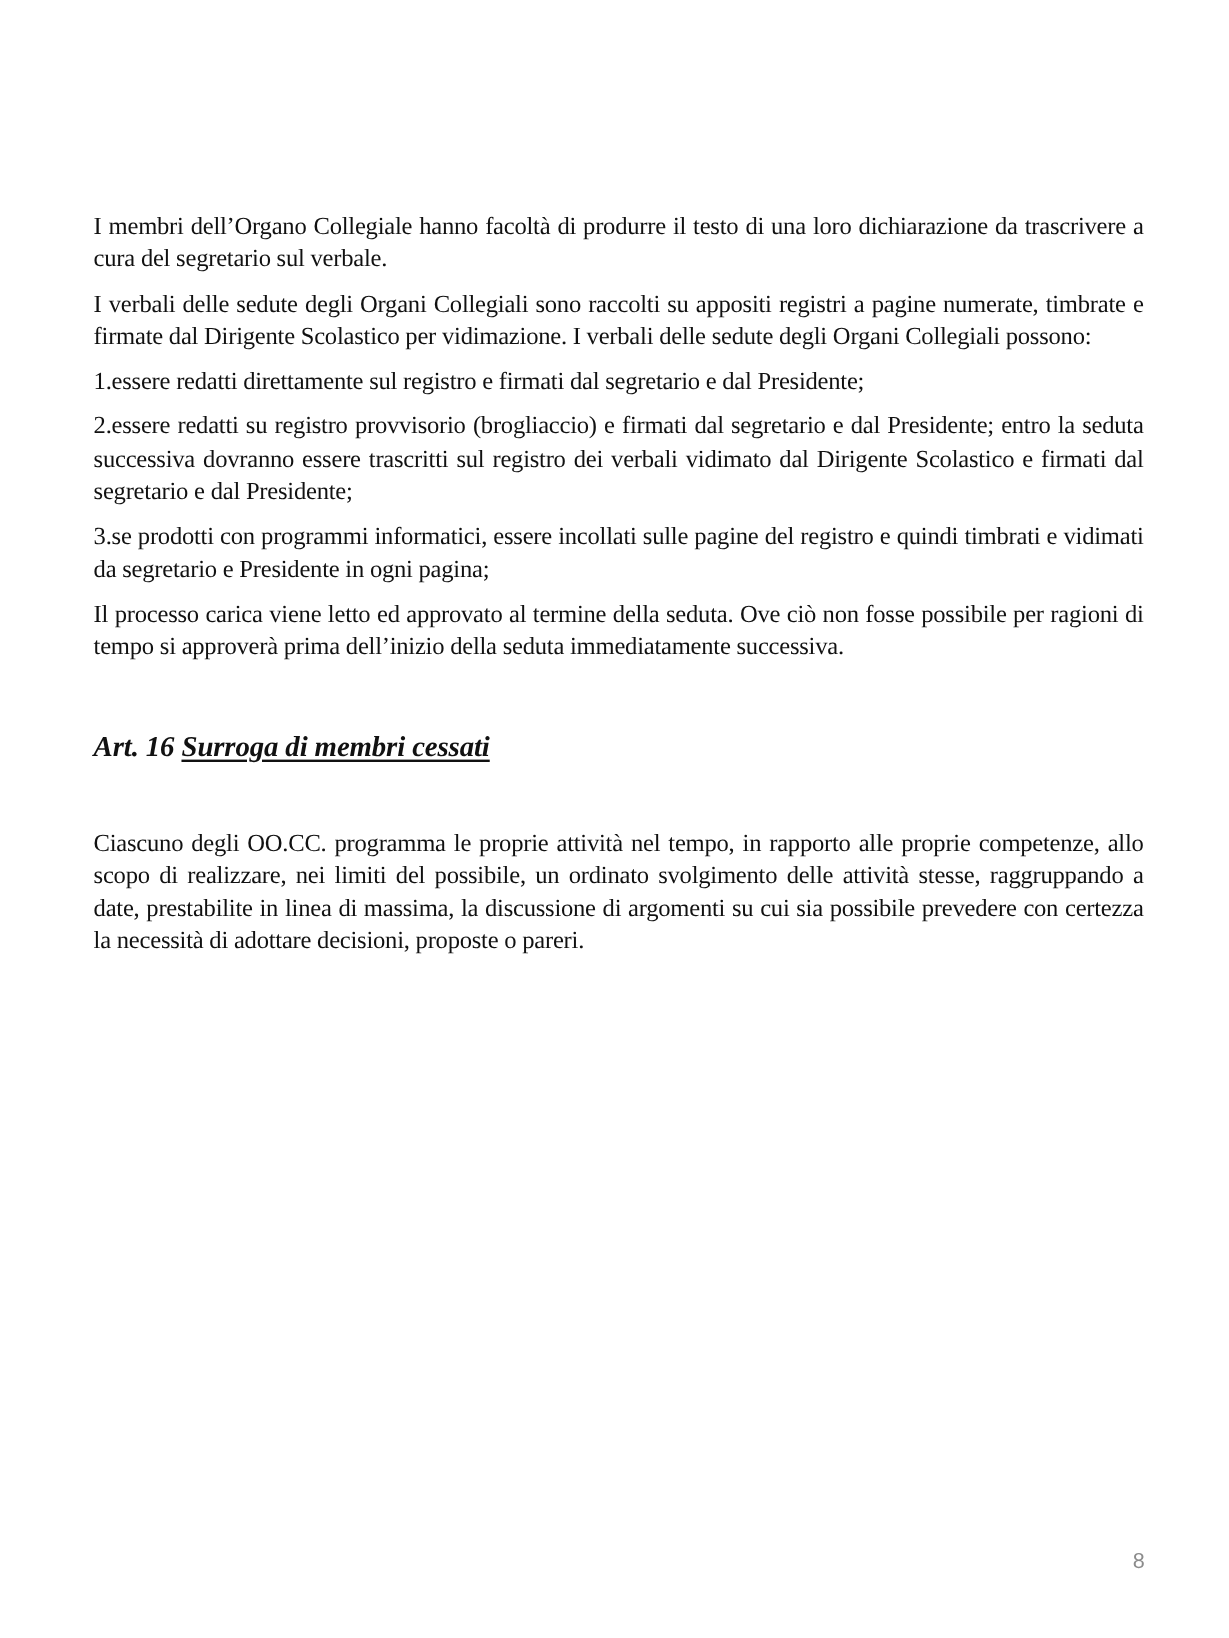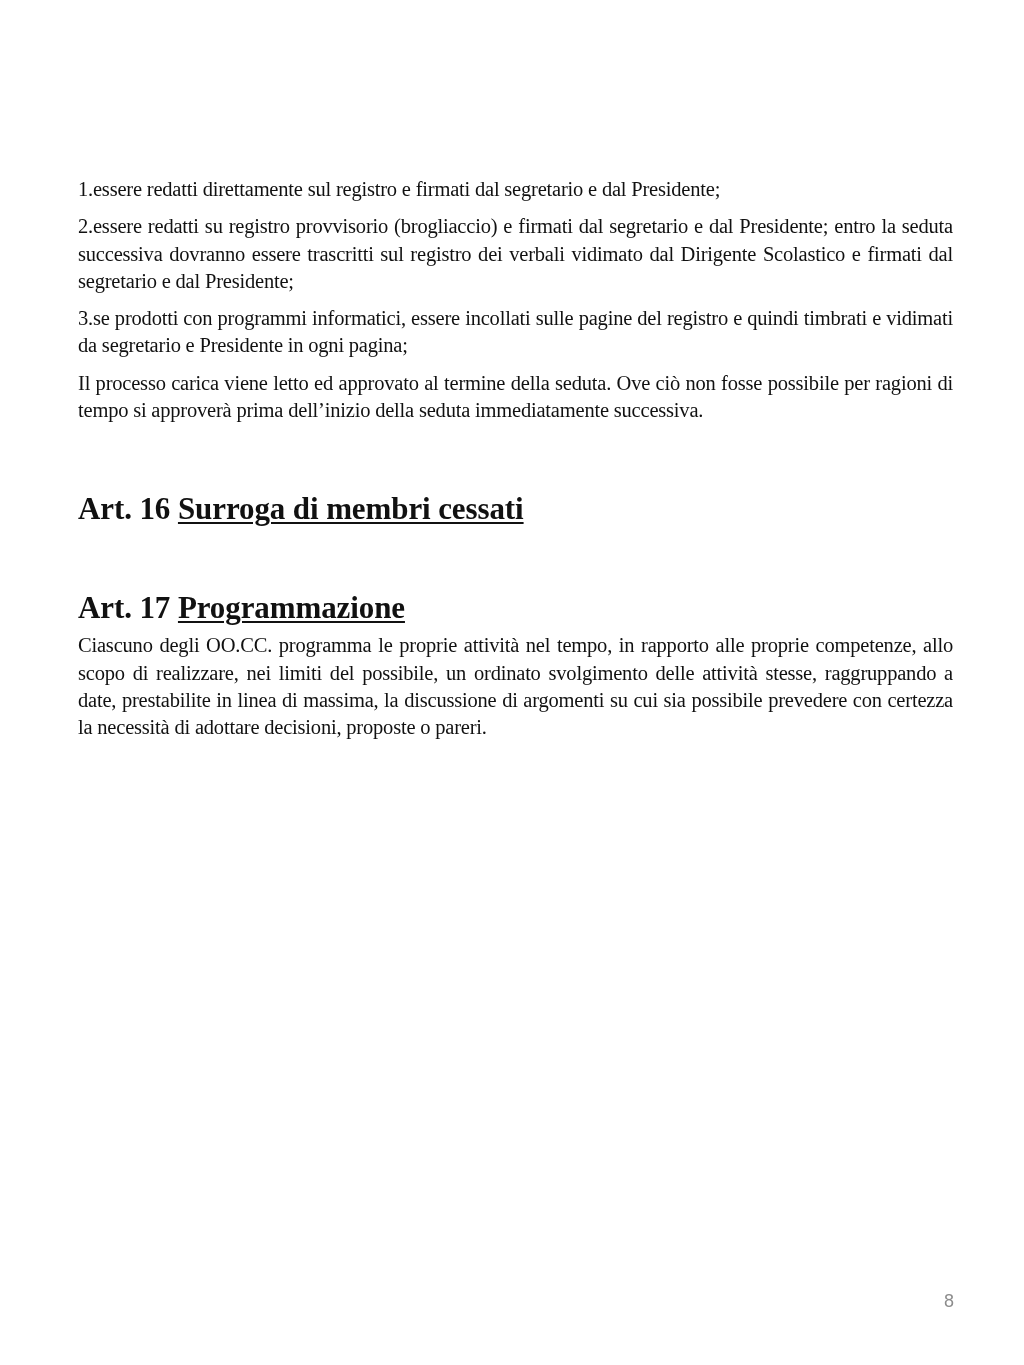--- a/index.html
+++ b/index.html
@@ -22,25 +22,26 @@
       width: 875px;
     }
     .para {
       margin: 0 0 10px 0;
       font-size: 20.5px;
       line-height: 27.3px;
       text-align: justify;
       letter-spacing: -0.2px;
     }
     .heading {
-      margin: 16px 0 8px 0;
-      font-size: 31px;
+      margin: 0 0 8px 0;
+      font-size: 24px;
       font-weight: bold;
       line-height: 32px;
       letter-spacing: -0.1px;
+      font-style: italic;
     }
     .heading .title {
       text-decoration: underline;
       text-decoration-thickness: 2px;
       text-underline-offset: 3px;
     }
     .section-gap {
       height: 43px;
     }
     .page-number {
@@ -49,20 +50,22 @@
       top: 1291px;
       font-family: "Liberation Sans", "DejaVu Sans", sans-serif;
       font-size: 18px;
       color: #8c8c8c;
     }
   </style>
 </head>
 <body>
 
 <div class="page">
+  <p class="para">I membri dell’Organo Collegiale hanno facoltà di produrre il testo di una loro dichiarazione da trascrivere a cura del segretario sul verbale.</p>
+  <p class="para">I verbali delle sedute degli Organi Collegiali sono raccolti su appositi registri a pagine numerate, timbrate e firmate dal Dirigente Scolastico per vidimazione. I verbali delle sedute degli Organi Collegiali possono:</p>
 
   <div>
     <p class="para">1.essere redatti direttamente sul registro e firmati dal segretario e dal Presidente;</p>
     <p class="para">2.essere redatti su registro provvisorio (brogliaccio) e firmati dal segretario e dal Presidente; entro la seduta successiva dovranno essere trascritti sul registro dei verbali vidimato dal Dirigente Scolastico e firmati dal segretario e dal Presidente;</p>
     <p class="para">3.se prodotti con programmi informatici, essere incollati sulle pagine del registro e quindi timbrati e vidimati da segretario e Presidente in ogni pagina;</p>
   </div>
 
   <p class="para">Il processo carica viene letto ed approvato al termine della seduta. Ove ciò non fosse possibile per ragioni di tempo si approverà prima dell’inizio della seduta immediatamente successiva.</p>
 
   <div class="section-gap"></div>
@@ -70,21 +73,17 @@
   <section>
     <h2 class="heading">
       <span>Art. 16</span>
       <span class="title">Surroga di membri cessati</span>
     </h2>
   </section>
 
   <div class="section-gap"></div>
 
   <section>
-    <h2 class="heading">
-      <span>Art. 17</span>
-      <span class="title">Programmazione</span>
-    </h2>
     <p class="para">Ciascuno degli OO.CC. programma  le proprie attività nel tempo, in rapporto alle proprie competenze, allo scopo di realizzare, nei limiti del possibile, un ordinato svolgimento delle attività stesse, raggruppando a date, prestabilite in linea di massima, la discussione di argomenti su cui sia possibile prevedere con certezza la necessità di adottare decisioni, proposte o pareri.</p>
   </section>
 </div>
 
 <div class="page-number">8</div>
 
 </body></html>

